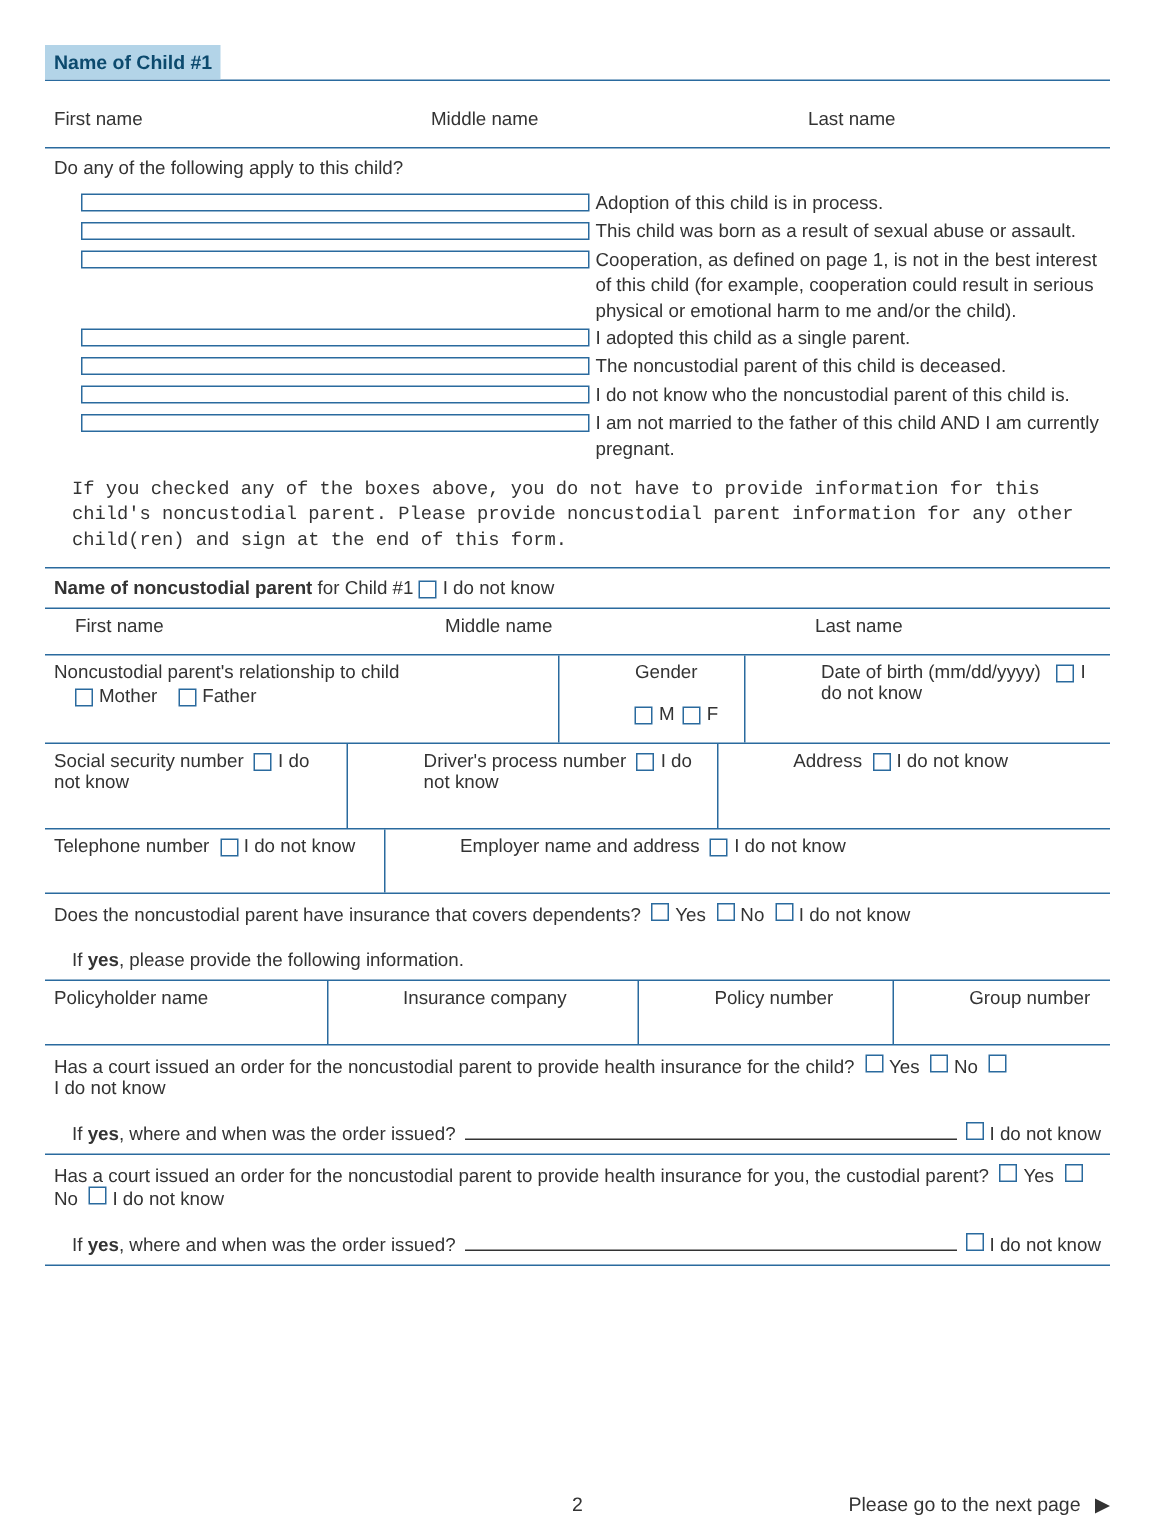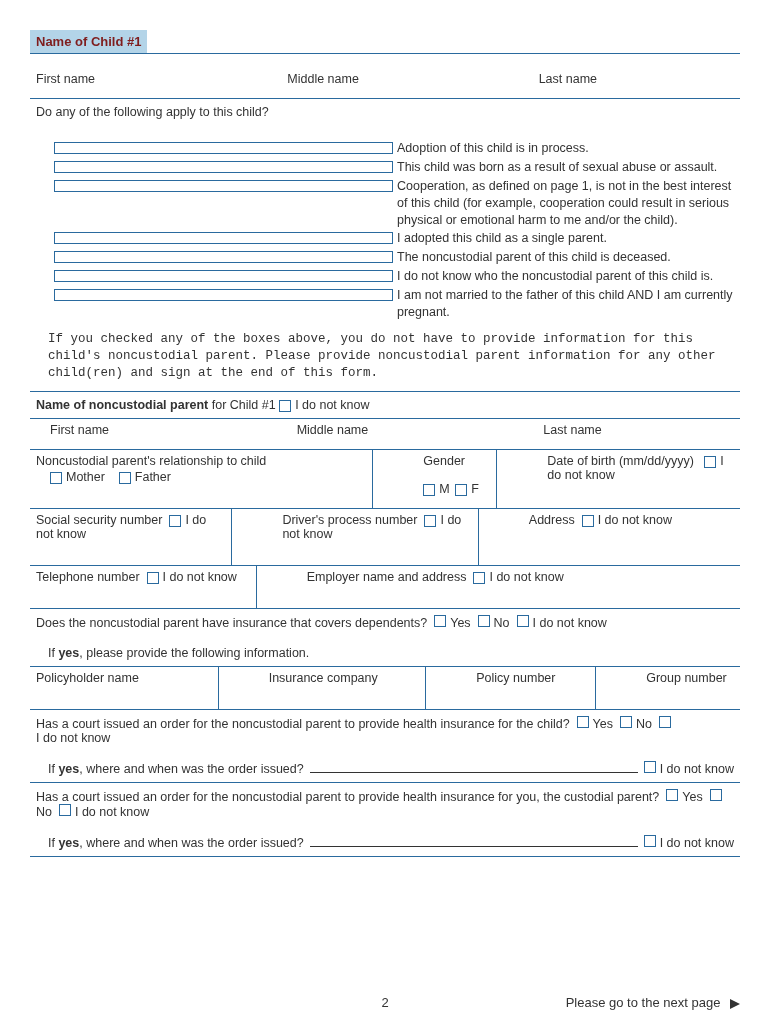--- a/index.html
+++ b/index.html
@@ -10,21 +10,21 @@
   background: #fff;
   width: 770px;
   height: 1024px;
   padding: 30px 30px 20px 30px;
   font-size: 12.5px;
   position: relative;
 }
 .section-title {
   background: #b3d4e8;
   font-weight: bold;
-  color: #7f1d1d;
+  color: #0c4a6e;
   padding: 4px 6px;
   display: inline-block;
   font-size: 13px;
 }
 .title-bar {
   border-bottom: 1.5px solid #2a6a9e;
   margin-bottom: 14px;
 }
 .row {
   display: flex;
@@ -43,21 +43,21 @@
 }
 .checkbox {
   display: inline-block;
   width: 12px;
   height: 12px;
   border: 1.5px solid #2a6a9e;
   vertical-align: middle;
   margin-right: 4px;
   background: #fff;
 }
-.check-list { padding-left: 18px; margin-top: 21px; }
+.check-list { padding-left: 18px; margin-top: 8px; }
 .check-item { display: flex; align-items: flex-start; margin-bottom: 2px; line-height: 1.35; }
 .check-item .checkbox { flex-shrink: 0; margin-top: 2px; }
 .check-item span { flex: 1; }
 .info-para {
   padding: 0 6px 10px 18px;
   line-height: 1.35;
   margin-top: 6px;
   border-bottom: 1px solid #2a6a9e;
   font-family: Liberation Mono, monospace;
 }

